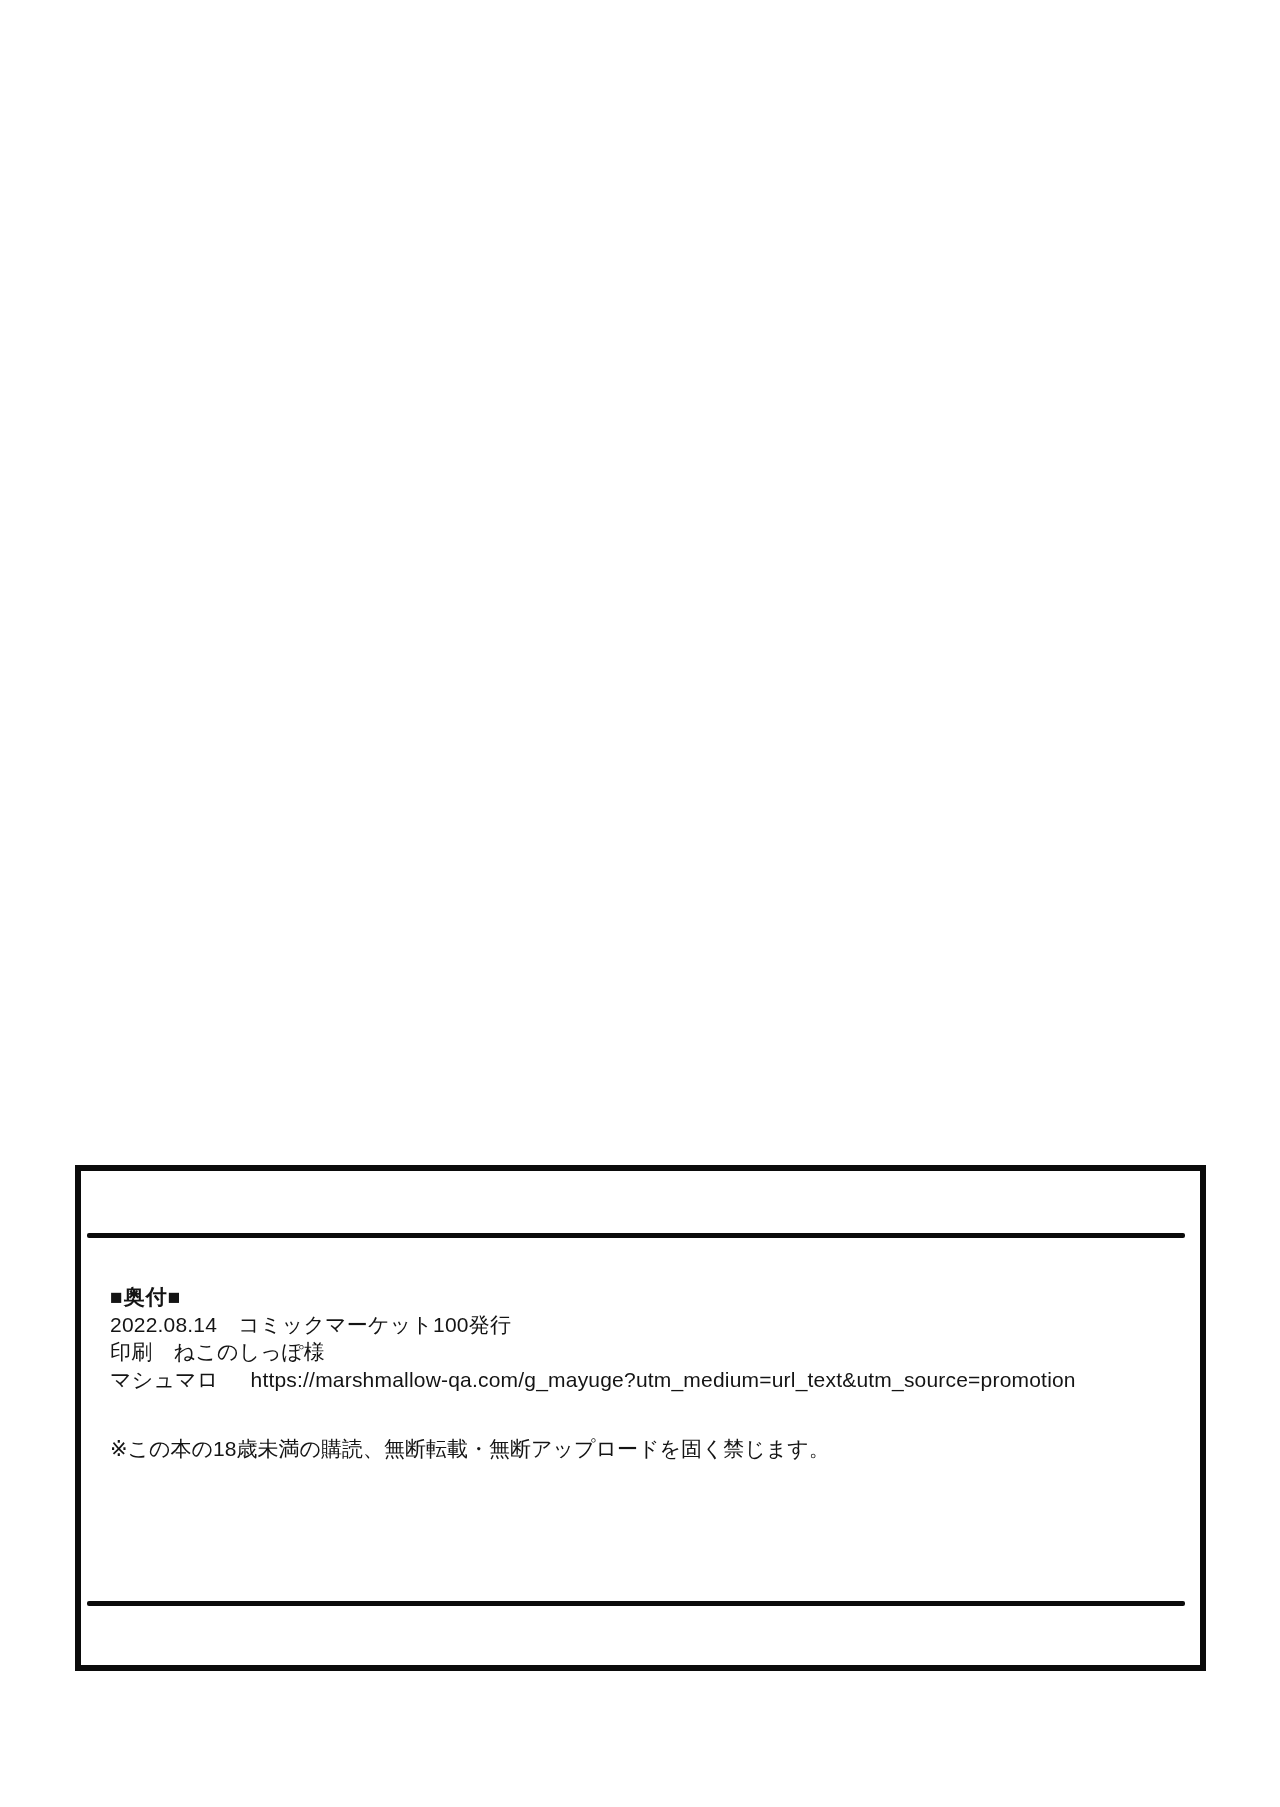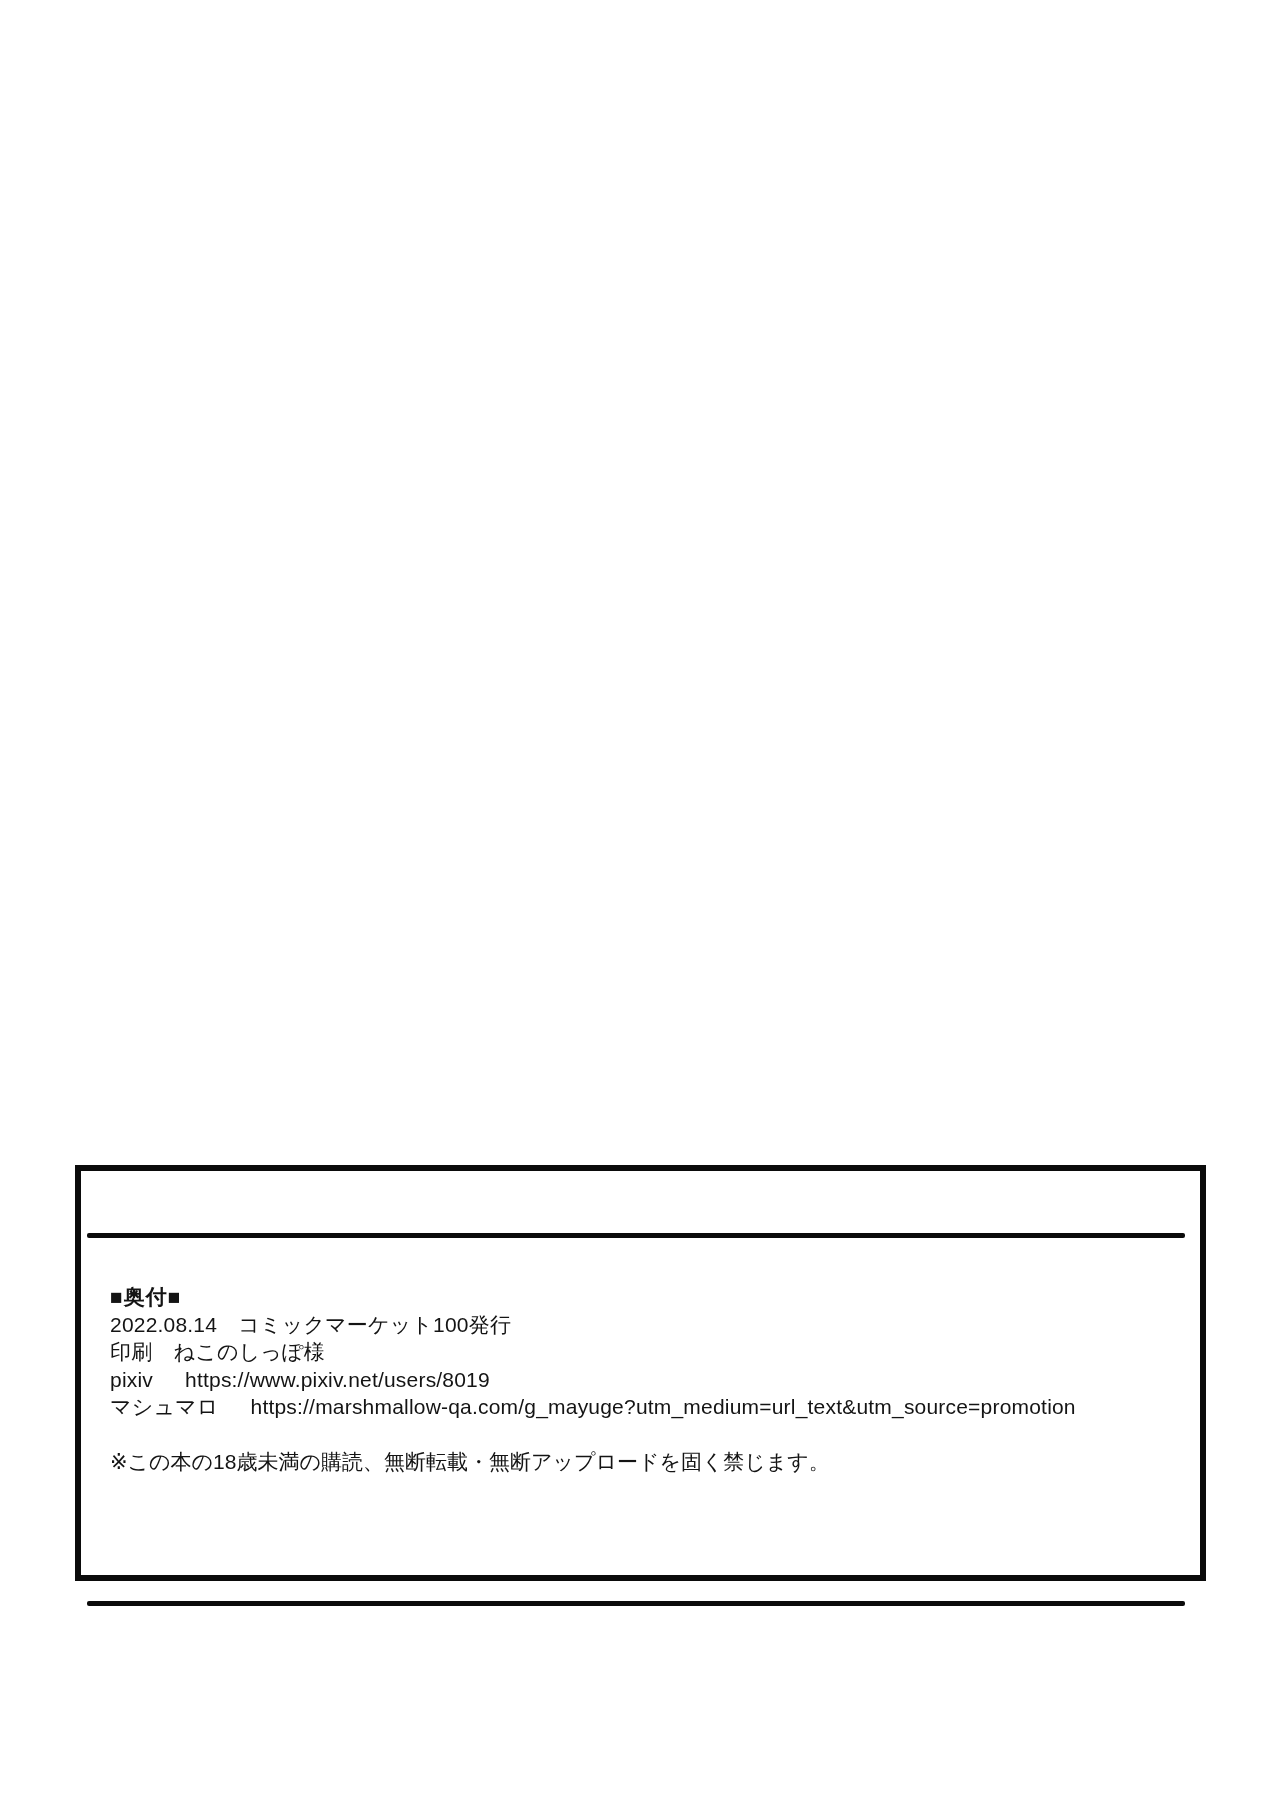--- a/index.html
+++ b/index.html
@@ -13,21 +13,21 @@
     background: #ffffff;
     font-family: "Liberation Sans", "DejaVu Sans", sans-serif;
     color: #141414;
     overflow: hidden;
   }
   .colophon-box {
     position: absolute;
     left: 75px;
     top: 1165px;
     width: 1131px;
-    height: 416px;
+    height: 506px;
     border: 6px solid #0b0b0b;
     box-sizing: border-box;
     background: #ffffff;
   }
   .rule {
     position: absolute;
     left: 6px;
     width: 1098px;
     height: 5px;
     background: #0b0b0b;
@@ -49,40 +49,36 @@
   .line { display: block; }
   .heading {
     font-weight: 700;
     letter-spacing: 1px;
   }
   .link-line .link-label {
     display: inline-block;
     margin-right: 26px;
   }
   .disclaimer {
-    margin-top: 27px;
+    margin-top: 42px;
     letter-spacing: 0;
   }
 </style>
 </head>
 <body>
 
 <div class="colophon-box">
   <div class="rule rule-top"></div>
   <div class="rule rule-bottom"></div>
 
   <div class="colophon-text">
     <span class="line heading">■奥付■</span>
     <span class="line">2022.08.14　コミックマーケット100発行</span>
     <span class="line">印刷　ねこのしっぽ様</span>
 
     <span class="line link-line">
-      <span class="link-label">pixiv</span>
-      <span class="link-value">https://www.pixiv.net/users/8019</span>
-    </span>
-    <span class="line link-line">
       <span class="link-label">マシュマロ</span>
       <span class="link-value">https://marshmallow-qa.com/g_mayuge?utm_medium=url_text&amp;utm_source=promotion</span>
     </span>
 
     <span class="line disclaimer">※この本の18歳未満の購読、無断転載・無断アップロードを固く禁じます。</span>
   </div>
 </div>
 
 </body></html>

